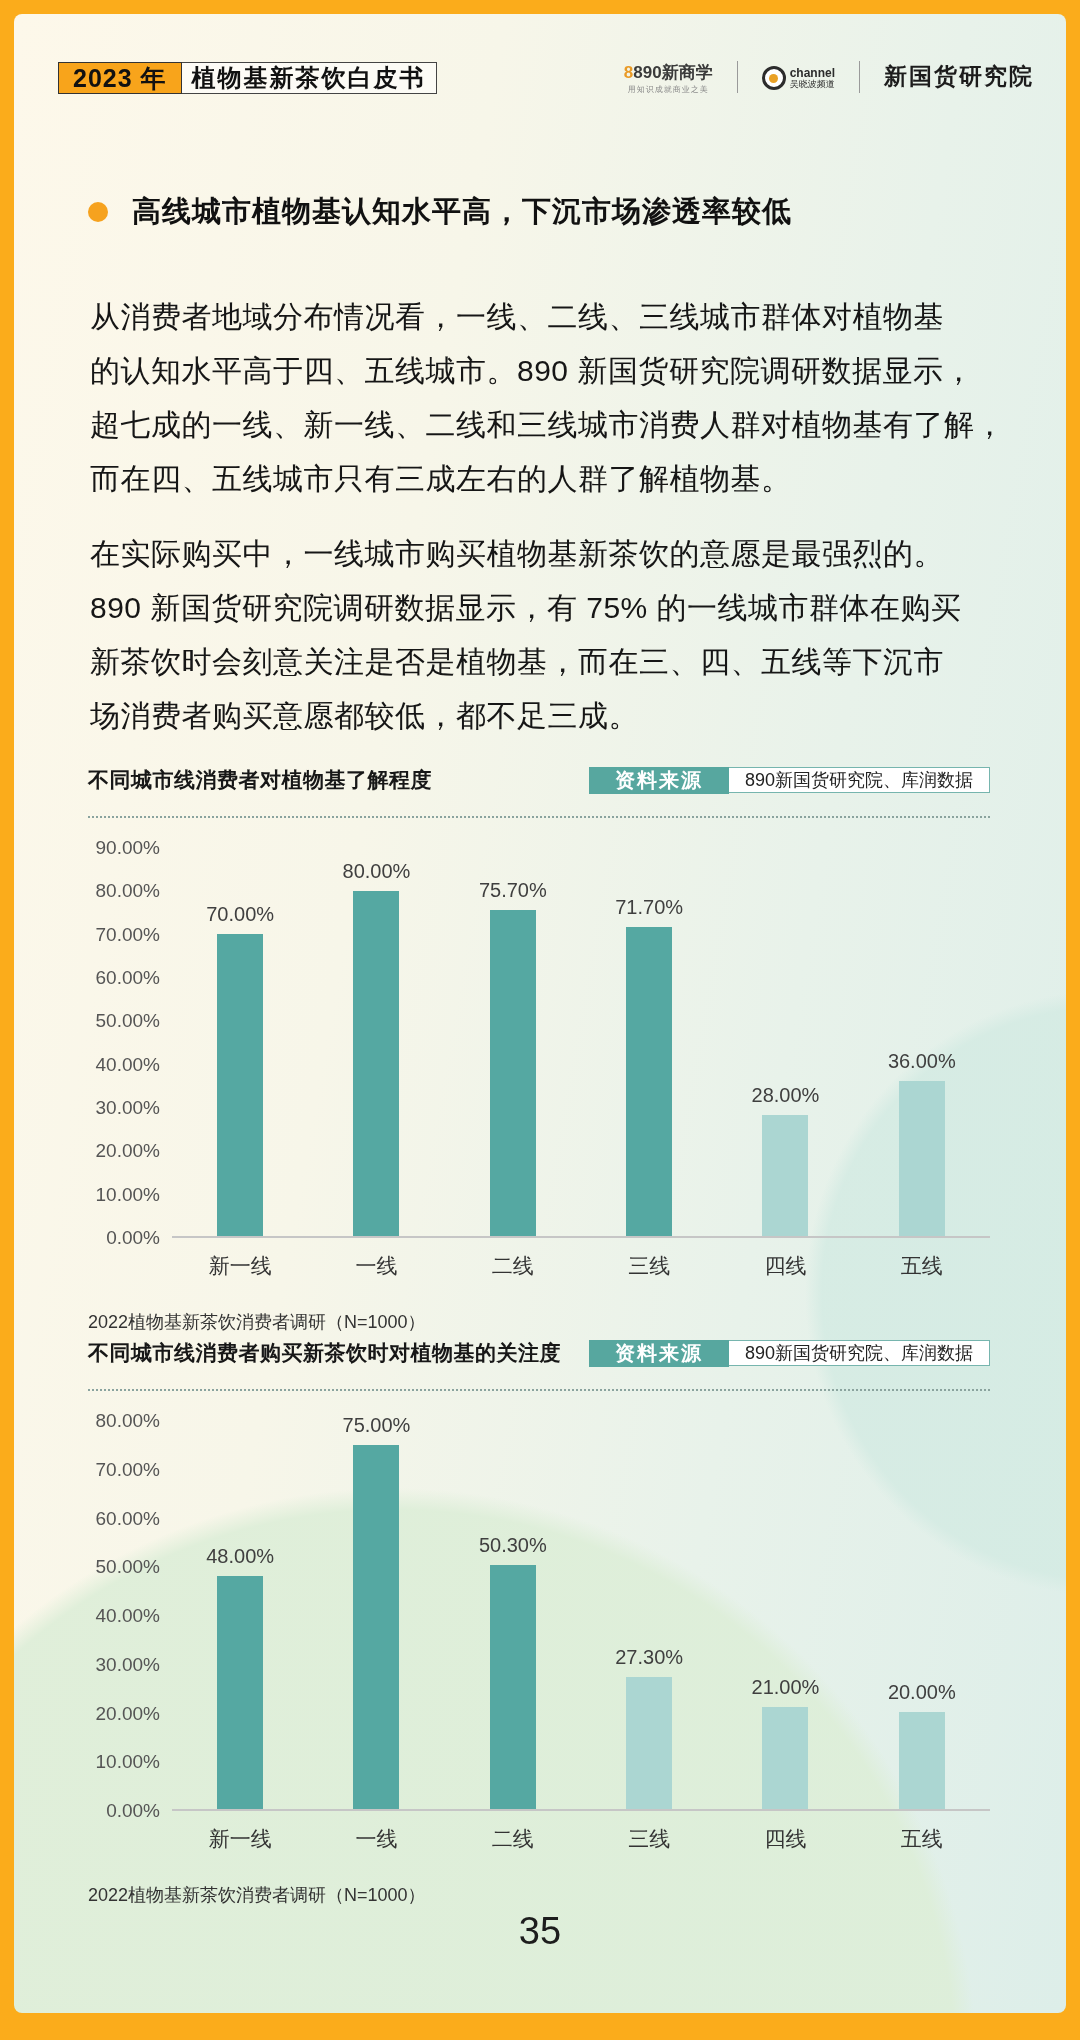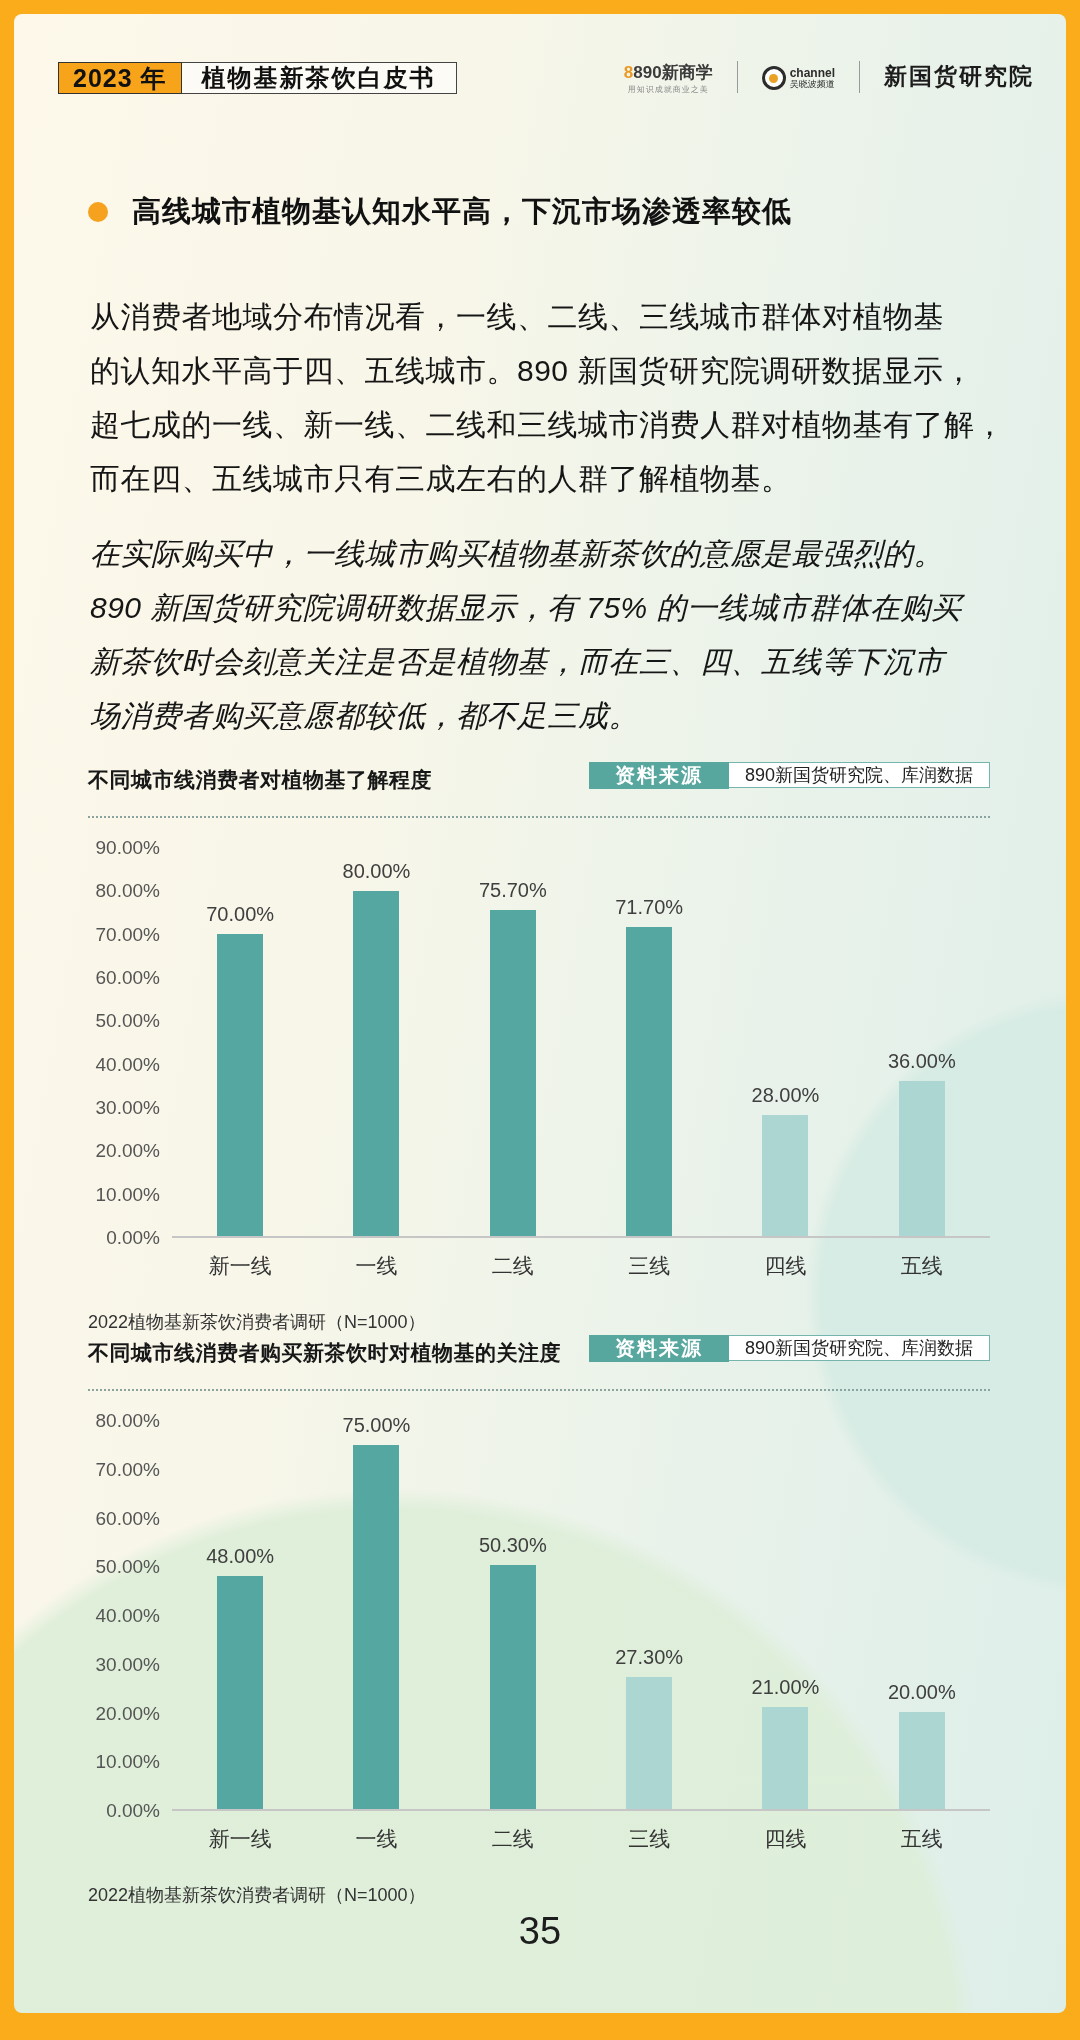--- a/index.html
+++ b/index.html
@@ -27,21 +27,21 @@
   }
   .title-group { display:flex; align-items:stretch; height:32px; }
   .year-badge {
     background:#F8A41B; border:1px solid #333; color:#111;
     font-weight:bold; font-size:25px; display:flex; align-items:center;
     padding:0 14px; letter-spacing:1px;
   }
   .doc-title-box {
     border:1px solid #444; border-left:none; background:rgba(255,255,255,0.55);
     color:#111; font-weight:bold; font-size:24px; display:flex; align-items:center;
-    padding:0 20px; letter-spacing:2px;
+    padding:0 10px; letter-spacing:2px;
   }
   .logo-row { display:flex; gap:24px; }
   .logo-890 { text-align:center; }
   .logo-890 .l1 { font-size:17px; font-weight:bold; color:#3a3a3a; }
   .logo-890 .l1 b { color:#E99A26; }
   .logo-890 .l2 { font-size:8px; color:#8a8a8a; letter-spacing:1px; }
   .logo-sep { width:1px; height:32px; background:#9a9a9a; }
   .logo-channel { display:flex; align-items:center; gap:4px; }
   .channel-circle {
     width:24px; height:24px; border-radius:50%; border:3px solid #2c2c2c;
@@ -58,28 +58,28 @@
     display:flex; align-items:flex-start; gap:24px;
   }
   .bullet-dot { width:20px; height:20px; border-radius:50%; background:#F6A21E; margin-top:10px; flex:0 0 auto; }
   .bullet-heading h2 { font-size:29px; font-weight:bold; color:#111; letter-spacing:1px; }
   .para {
     position:absolute; left:76px; width:950px;
     font-size:30px; line-height:54px; color:#161616;
     white-space:pre-line; letter-spacing:0.5px;
   }
   .para-1 { top:276px; }
-  .para-2 { top:513px;font-style:italic; }
+  .para-2 { top:513px; }
   
   .chart { position:absolute; left:74px; width:902px; }
   .chart-1 { top:746px; }
   .chart-2 { top:1319px; }
   .chart-head { display:flex; justify-content:space-between; align-items:center; height:40px; }
   .chart-title { font-size:21px; font-weight:bold; color:#171717; letter-spacing:0.5px;font-family:Liberation Mono, monospace; }
-  .src-badge { display:flex; align-items:flex-start; height:36px; }
+  .src-badge { display:flex; align-items:center; height:36px; }
   .src-label {
     background:#57A79F; color:#fff; font-weight:bold; font-size:20px;
     display:flex; align-items:center; padding:0 26px; letter-spacing:2px;
   }
   .src-value {
     background:#fff; border:1px solid #76b5ae; border-left:none; color:#222;
     font-size:18px; display:flex; align-items:center; padding:0 16px;
   }
   .chart-divider { margin-top:16px; border-bottom:2px dotted #8aa39e; }
   .chart-body { display:flex; margin-top:30px; }

